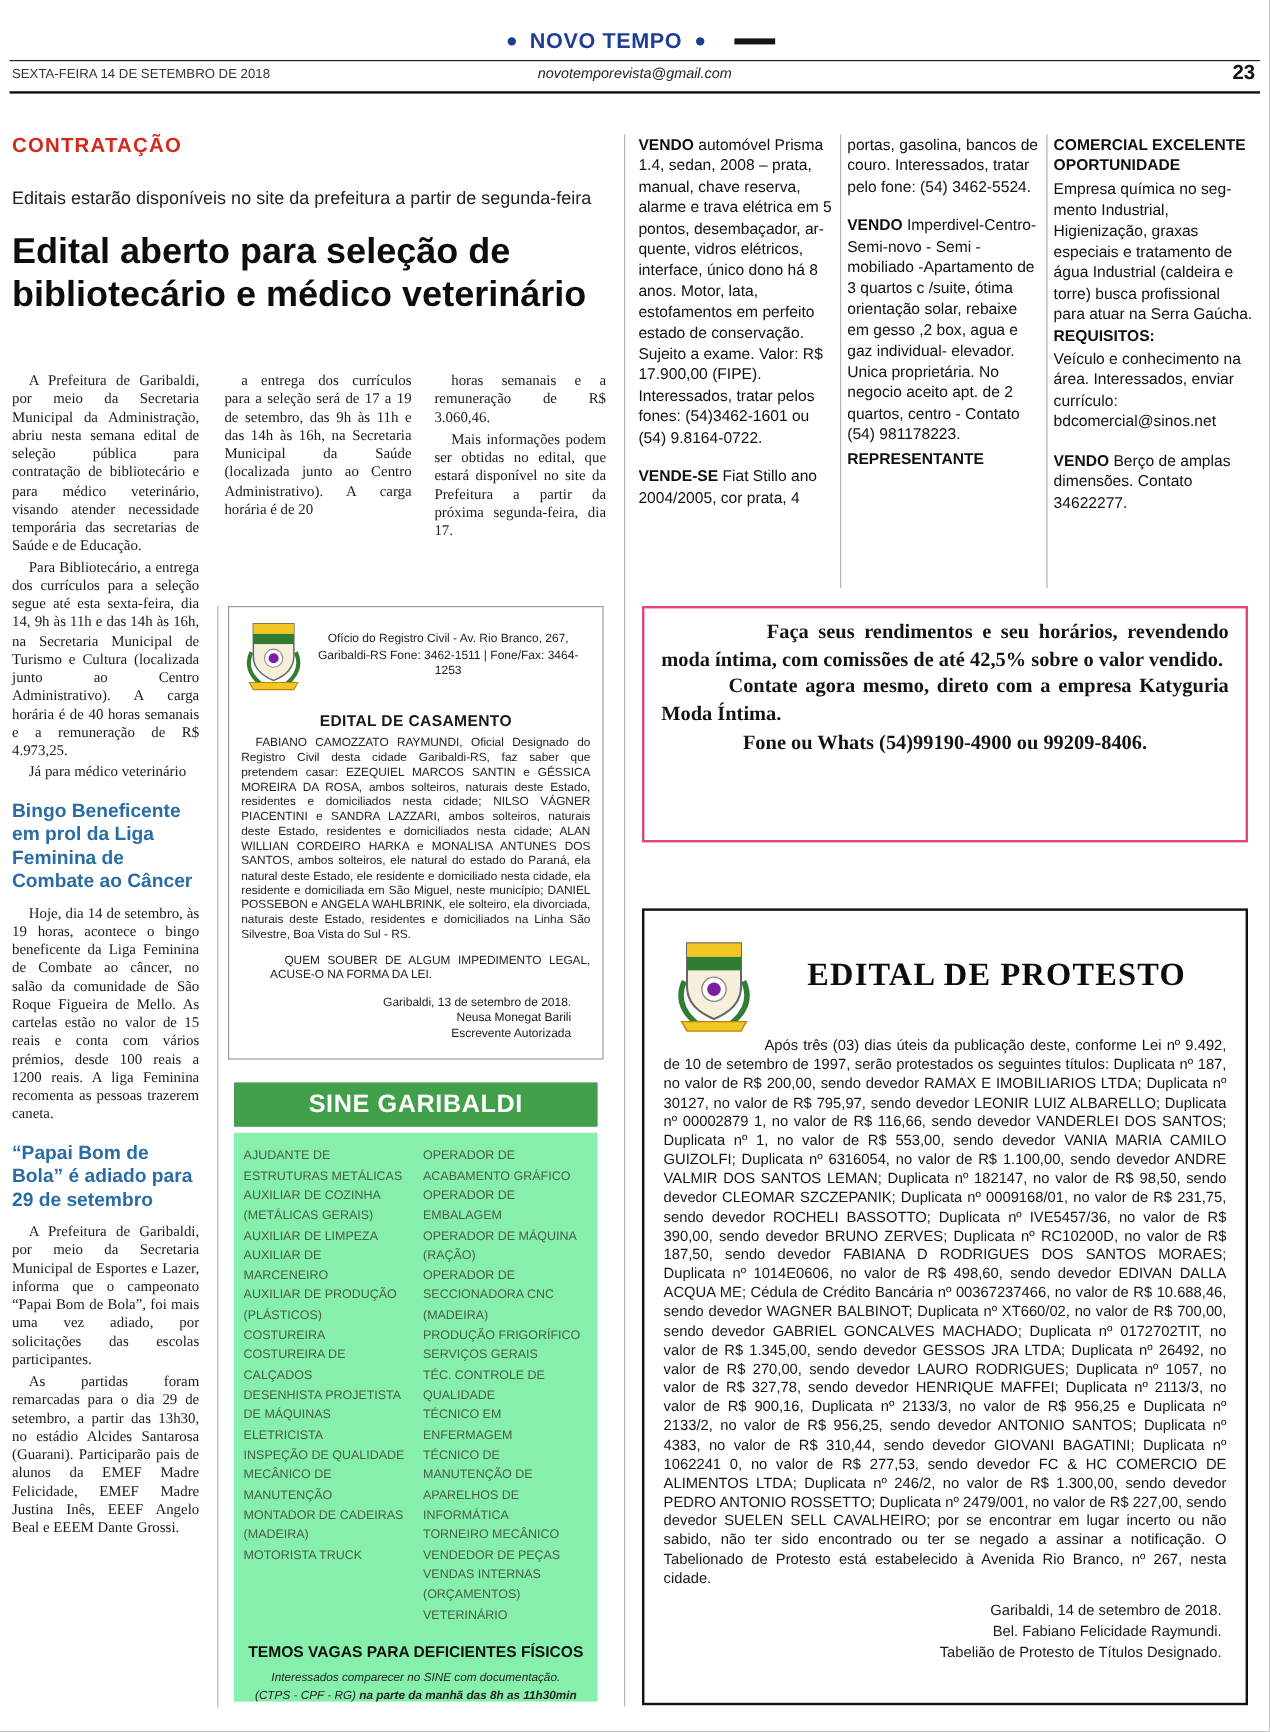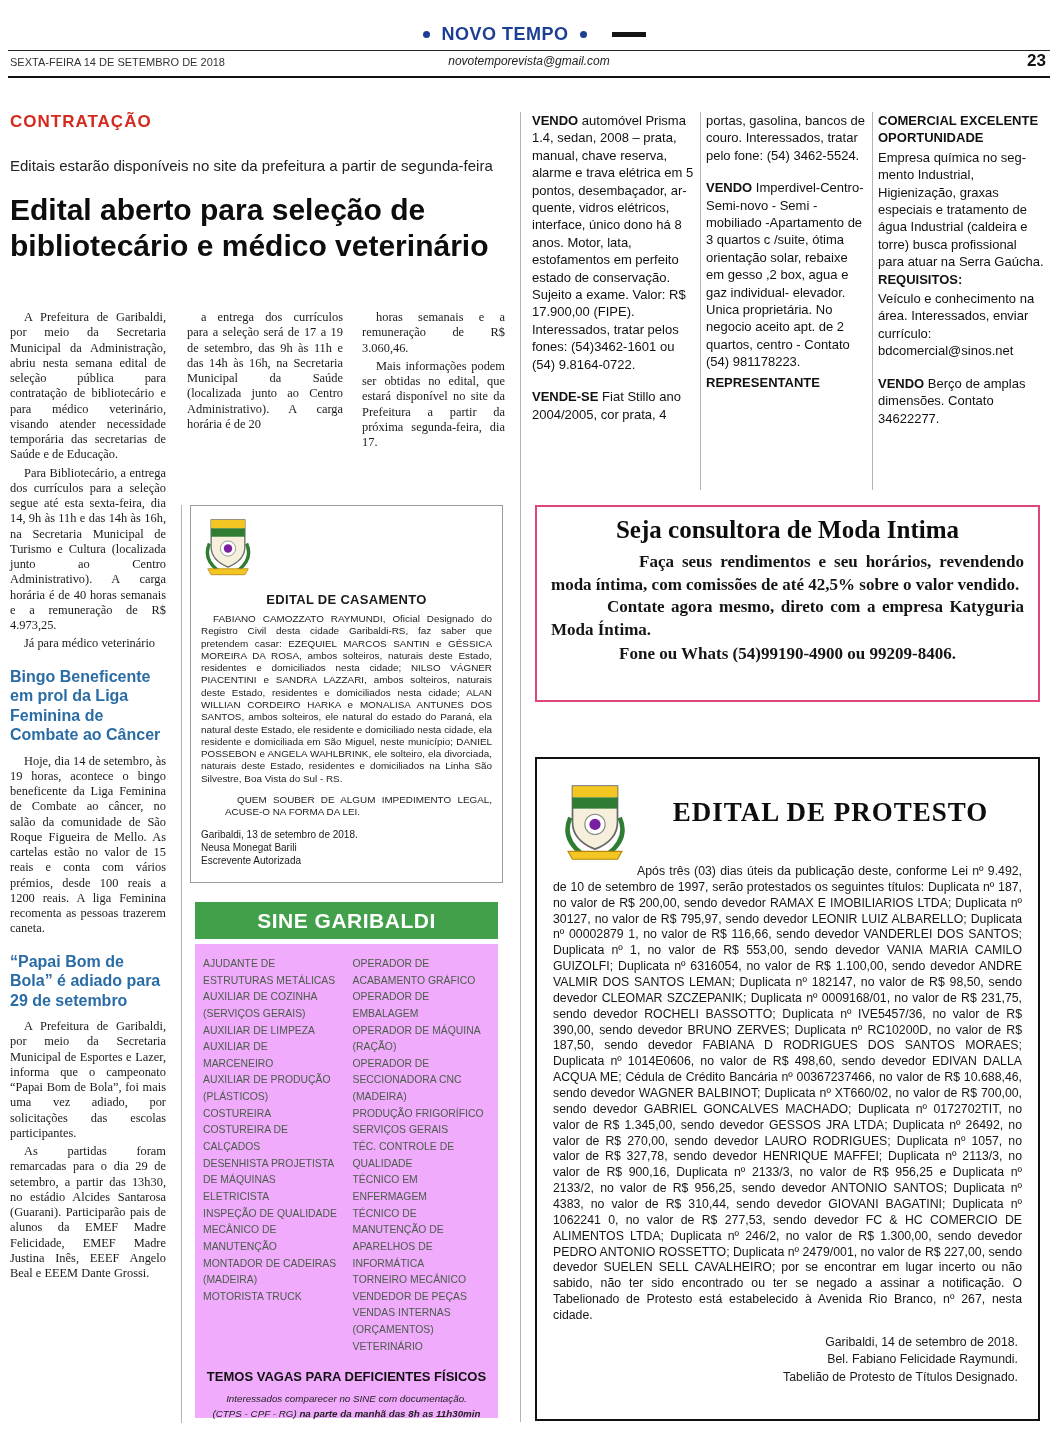--- a/index.html
+++ b/index.html
@@ -40,25 +40,25 @@
   .cls2 { left:706px; width:160px; }
   .cls3 { left:878px; width:166px; }
   
   .casamento-box { position:absolute; left:190px; top:505px; width:313px; height:378px; border:1px solid #9b9b9b; padding:8px 10px; overflow:hidden; }
   .casamento-head { display:flex; align-items:flex-start; }
   .crest { flex:0 0 auto; }
   .office { flex:1; text-align:center; font-size:10px; line-height:1.35; padding-top:12px; color:#222; }
   .casamento-title { text-align:center; font-size:13px; font-weight:bold; margin:10px 0 6px; letter-spacing:.3px; }
   .casamento-body, .casamento-notice { font-size:9.9px; line-height:1.24; text-align:justify; text-indent:12px; color:#222; }
   .casamento-notice { margin-top:9px;margin-left:24px; }
-  .casamento-sign { margin-top:9px; text-align:left; padding-right:16px; font-size:10px; line-height:1.32; }
+  .casamento-sign { margin-top:9px; text-align:right; padding-right:16px; font-size:10px; line-height:1.32; }
   
   .sine-box { position:absolute; left:190px; top:897px; width:313px; height:528px; padding:5px; overflow:hidden; }
   .sine-header { height:37px; background:#42a04a; color:#fff; font-weight:bold; font-size:21px; text-align:center; line-height:37px; letter-spacing:.5px; }
-  .sine-body { background:#f0abfc; margin-top:5px; height:474px; padding:12px 8px 6px; }
+  .sine-body { background:#86efac; margin-top:5px; height:474px; padding:12px 8px 6px; }
   .sine-cols { display:flex; gap:12px; }
   .job-list { list-style:none; flex:1; font-size:10.4px; line-height:1.6; color:#4a5d4a; }
   .sine-notice { margin-top:14px; text-align:center; font-weight:bold; font-size:13px; color:#101010; }
   .sine-instr { margin-top:8px; text-align:center; font-size:9.8px; line-height:1.45; color:#222;font-style:italic; }
   .sine-agency .bold, .sine-instr b { font-weight:bold; }
   
   .moda-box { position:absolute; left:535px; top:505px; width:505px; height:197px; border:2px solid #e0457b; padding:9px 14px; overflow:hidden; font-family:"Liberation Serif",serif; }
   .moda-title { text-align:center; font-size:25px; font-weight:bold; color:#0d0d0d; margin-bottom:7px; }
   .moda-box p { font-size:17px; font-weight:bold; line-height:1.33; text-align:justify; color:#141414; }
   .moda-box .ind1 { text-indent:88px; }
@@ -137,38 +137,42 @@
           <path d="M10 34 Q2 52 20 66" stroke="#2e7d32" stroke-width="4" fill="none"></path>
           <path d="M54 34 Q62 52 44 66" stroke="#2e7d32" stroke-width="4" fill="none"></path>
           <path d="M12 6 h40 v32 q0 16 -20 24 q-20 -8 -20 -24 z" fill="#f5efdc" stroke="#666" stroke-width="1.5"></path>
           <rect x="12" y="6" width="40" height="10" fill="#f3c623"></rect>
           <rect x="12" y="16" width="40" height="10" fill="#2f7d33"></rect>
           <circle cx="32" cy="40" r="9" fill="#ffffff" stroke="#888"></circle>
           <circle cx="32" cy="40" r="5" fill="#7b1fa2"></circle>
           <path d="M8 64 h48 l-4 7 h-40 z" fill="#f3c623" stroke="#b8860b" stroke-width="1"></path>
         </svg>
       </span>
+      <div class="office">
+        <div>Ofício do Registro Civil - Av. Rio Branco, 267,</div>
+        <div>Garibaldi-RS Fone: 3462-1511 | Fone/Fax: 3464-1253</div>
+      </div>
     </div>
     <h2 class="casamento-title">EDITAL DE CASAMENTO</h2>
     <p class="casamento-body">FABIANO CAMOZZATO RAYMUNDI, Oficial Designado do Registro Civil desta cidade Garibaldi-RS, faz saber que pretendem casar: EZEQUIEL MARCOS SANTIN e GÉSSICA MOREIRA DA ROSA, ambos solteiros, naturais deste Estado, residentes e domiciliados nesta cidade; NILSO VÁGNER PIACENTINI e SANDRA LAZZARI, ambos solteiros, naturais deste Estado, residentes e domiciliados nesta cidade; ALAN WILLIAN CORDEIRO HARKA e MONALISA ANTUNES DOS SANTOS, ambos solteiros, ele natural do estado do Paraná, ela natural deste Estado, ele residente e domiciliado nesta cidade, ela residente e domiciliada em São Miguel, neste município; DANIEL POSSEBON e ANGELA WAHLBRINK, ele solteiro, ela divorciada, naturais deste Estado, residentes e domiciliados na Linha São Silvestre, Boa Vista do Sul - RS.</p>
     <p class="casamento-notice">QUEM SOUBER DE ALGUM IMPEDIMENTO LEGAL, ACUSE-O NA FORMA DA LEI.</p>
     <div class="casamento-sign">
       <div>Garibaldi, 13 de setembro de 2018.</div>
       <div>Neusa Monegat Barili</div>
       <div>Escrevente Autorizada</div>
     </div>
   </section>
 
   <section class="sine-box">
     <div class="sine-header">SINE GARIBALDI</div>
     <div class="sine-body">
       <div class="sine-cols">
         <ul class="job-list">
             <li>AJUDANTE DE ESTRUTURAS METÁLICAS</li>
-            <li>AUXILIAR DE COZINHA (SERVIÇOS GERAIS)</li>
+            <li>AUXILIAR DE COZINHA (METÁLICAS GERAIS)</li>
             <li>AUXILIAR DE LIMPEZA</li>
             <li>AUXILIAR DE MARCENEIRO</li>
             <li>AUXILIAR DE PRODUÇÃO (PLÁSTICOS)</li>
             <li>COSTUREIRA</li>
             <li>COSTUREIRA DE CALÇADOS</li>
             <li>DESENHISTA PROJETISTA DE MÁQUINAS</li>
             <li>ELETRICISTA</li>
             <li>INSPEÇÃO DE QUALIDADE</li>
             <li>MECÂNICO DE MANUTENÇÃO</li>
             <li>MONTADOR DE CADEIRAS (MADEIRA)</li>
@@ -193,21 +197,20 @@
       <div class="sine-notice">TEMOS VAGAS PARA DEFICIENTES FÍSICOS</div>
       <div class="sine-instr">
         <div>Interessados comparecer no SINE com documentação.</div>
         <div><span>(CTPS - CPF - RG)</span> <b>na parte da manhã das 8h as 11h30min</b></div>
       </div>
 
     </div>
   </section>
 
   <section class="moda-box">
-    <h2 class="moda-title">Seja consultora de Moda Intima</h2>
     <p class="ind1">Faça seus rendimentos e seu horários, revendendo moda íntima, com comissões de até 42,5% sobre o valor vendido.</p>
     <p class="ind2">Contate agora mesmo, direto com a empresa Katyguria Moda Íntima.</p>
     <p class="center">Fone ou Whats (54)99190-4900 ou 99209-8406.</p>
   </section>
 
   <section class="protesto-box">
     <span class="protesto-crest">
       <svg width="72" height="84" viewBox="0 0 64 74" aria-hidden="true">
         <path d="M10 34 Q2 52 20 66" stroke="#2e7d32" stroke-width="4" fill="none"></path>
         <path d="M54 34 Q62 52 44 66" stroke="#2e7d32" stroke-width="4" fill="none"></path>

